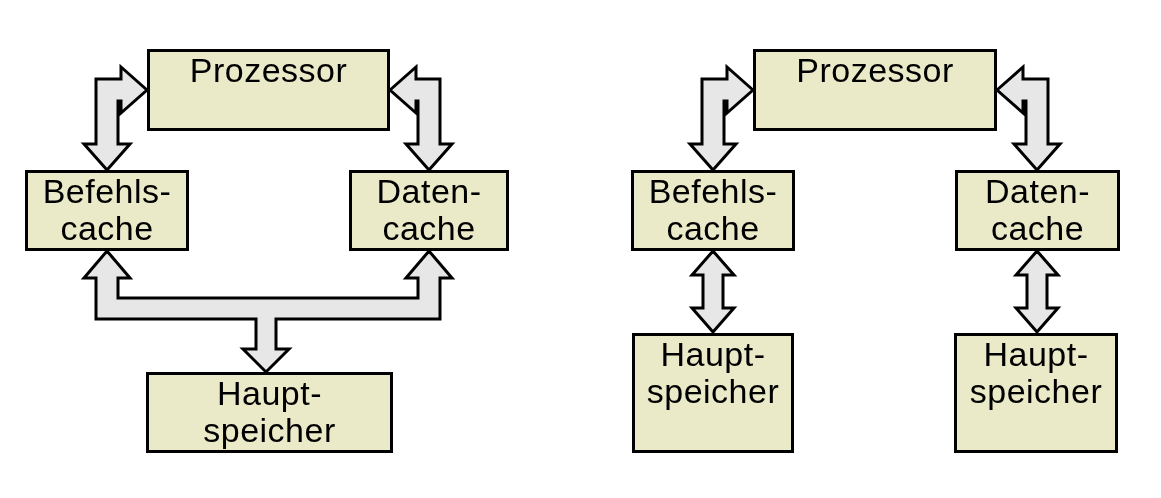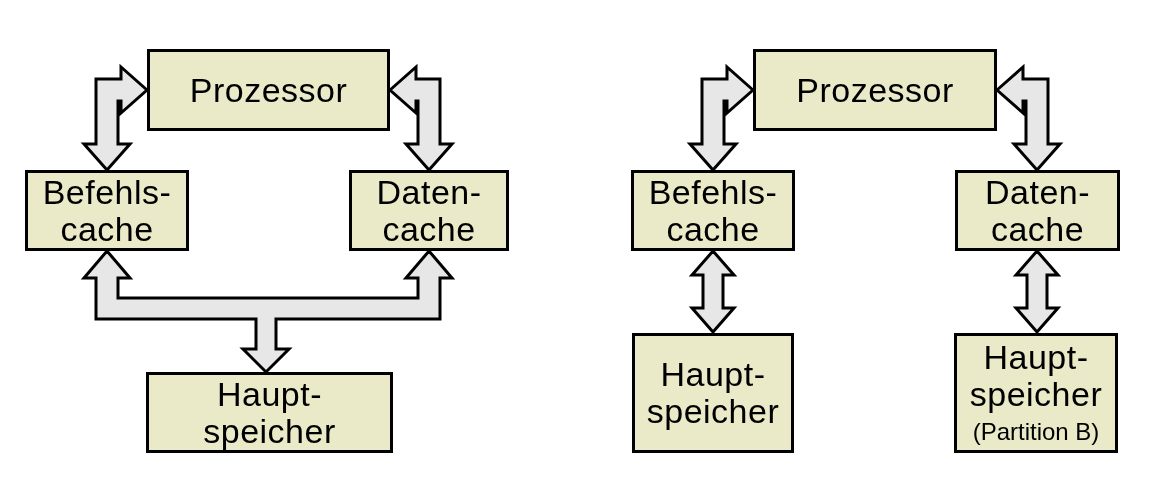--- a/index.html
+++ b/index.html
@@ -30,21 +30,21 @@
     stroke-miterlimit: 6;
   }
   .box {
     position: absolute;
     box-sizing: border-box;
     background: var(--box-fill);
     border: 3px solid var(--outline);
     display: flex;
     flex-direction: column;
     align-items: center;
-    justify-content: center;
+    justify-content: flex-start;
     text-align: center;
     color: #000;
     font-size: 34px;
     line-height: 37px;
     letter-spacing: 0.5px;
   }
   .box .sub {
     font-size: 24px;
     line-height: 30px;
     margin-top: 4px;
@@ -107,16 +107,15 @@
   </div>
 
   <div class="box" style="left:632px; top:333px; width:162px; height:120px;">
     <span>Haupt-</span>
     <span>speicher</span>
   </div>
 
   <div class="box" style="left:954px; top:333px; width:164px; height:120px;">
     <span>Haupt-</span>
     <span>speicher</span>
-    <span class="sub">(Partition B)</span>
   </div>
 
 </div>
 
 </body></html>

